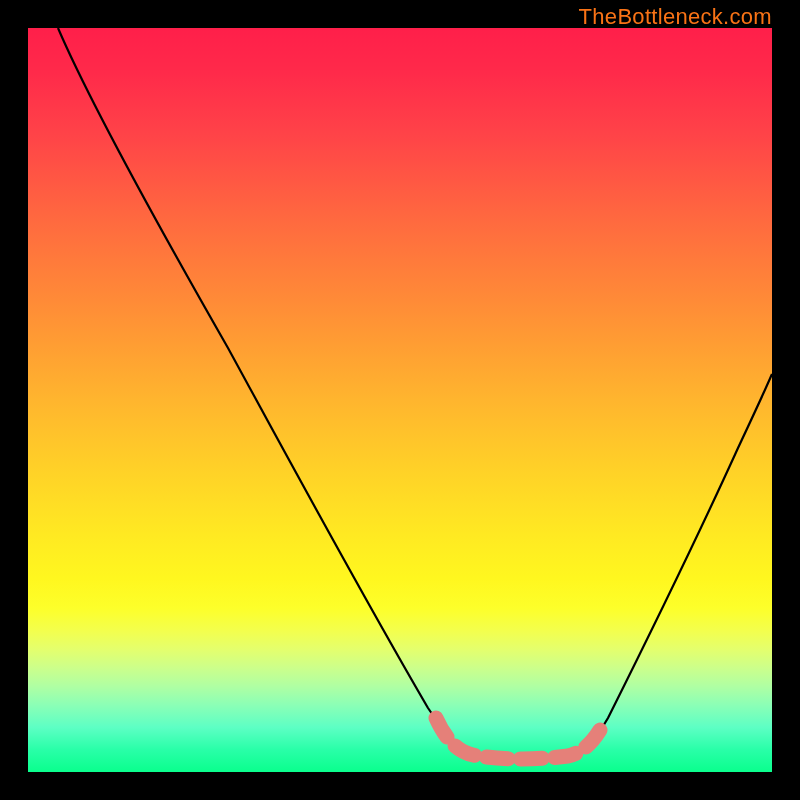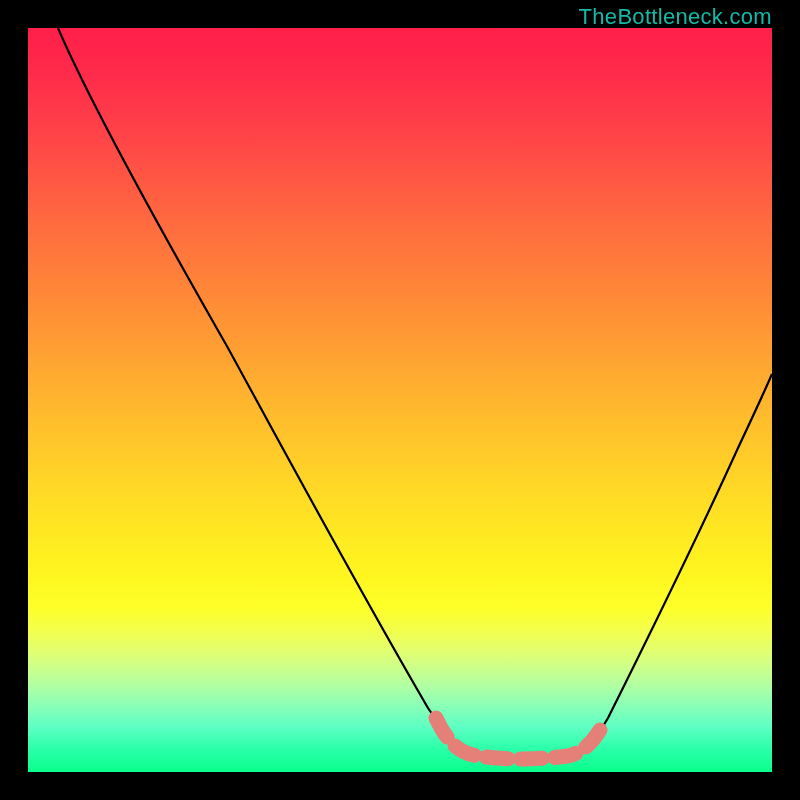--- a/index.html
+++ b/index.html
@@ -14,21 +14,21 @@
   .outer-frame {
     position: absolute;
     top: 0; left: 0;
     width: 800px; height: 800px;
     background: #000;
   }
   .watermark {
     position: absolute;
     top: 4px;
     right: 28px;
-    color: #14b8a6;
+    color: #f97316;
     font-size: 22px;
     font-weight: 500;
     letter-spacing: 0.3px;
     z-index: 10;
   }
   .plot-area {
     position: absolute;
     top: 28px;
     left: 28px;
     width: 744px;

